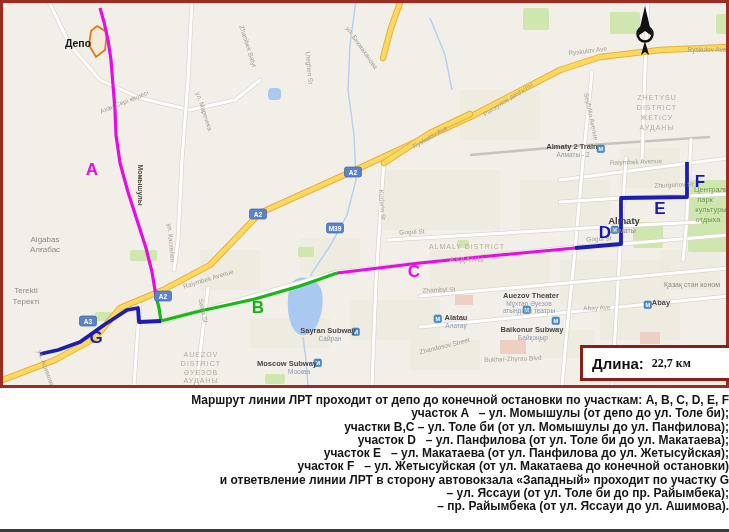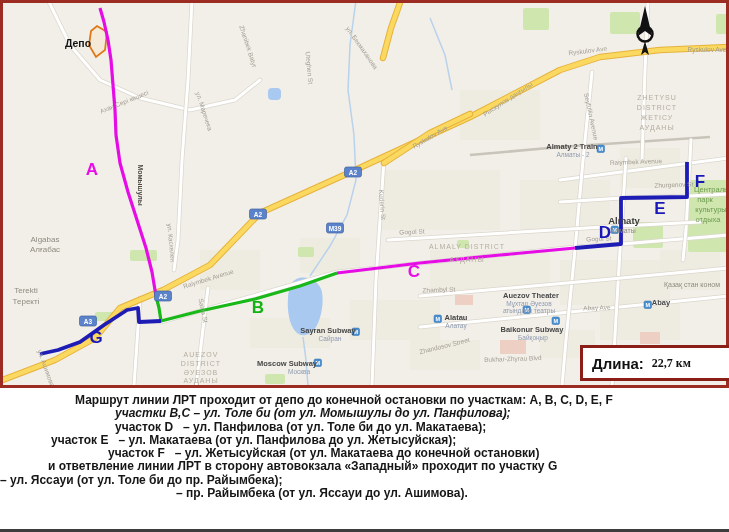--- a/index.html
+++ b/index.html
@@ -21,21 +21,21 @@
   .lbl-depot{font-size:10.5px;font-weight:bold;fill:#141414;}
   .lbl-letter{font-size:17px;font-weight:bold;}
   
   #length-box{position:absolute;left:580px;top:345px;width:143px;height:30px;
       background:#ffffff;border:3px solid #8b1f18;display:flex;align-items:center;
       justify-content:flex-start;padding-left:9px;box-sizing:content-box;}
   #length-label{font-weight:bold;font-size:15px;color:#111;}
   #length-value{font-family:"Liberation Serif",serif;font-weight:bold;font-size:12px;color:#111;margin-left:8px;}
   
   #caption{position:absolute;left:0;top:394px;width:729px;}
-  .cap-line{white-space:pre;font-weight:bold;font-size:12px;line-height:13.3px;color:#161616;}
+  .cap-line{white-space:pre;font-weight:bold;font-size:12px;line-height:13.3px;color:#161616;text-align:right;}
   #bottom-strip{position:absolute;left:0;bottom:0;width:729px;height:3px;background:#3d3d3d;}
 </style>
 </head>
 <body>
 
 <div id="page">
   <div id="map-wrap">
     <svg id="map-svg" width="729" height="388" viewBox="0 0 729 388">
         <rect x="0" y="0" width="729" height="388" fill="#f2efe9"></rect>
         <rect x="380" y="170" width="120" height="60" fill="#eceadf" opacity="0.8"></rect>
@@ -213,21 +213,22 @@
         </g>
         <rect x="1.5" y="1.5" width="726" height="385" fill="none" stroke="#9c2b21" stroke-width="3"></rect>
       </svg>
     <div id="length-box">
       <span id="length-label">Длина:</span>
       <span id="length-value">22,7 км</span>
     </div>
   </div>
   <div id="caption">
       <div class="cap-line" style="padding-left: 75px;">Маршрут линии ЛРТ проходит от депо до конечной остановки по участкам: A, B, C, D, E, F</div>
-      <div class="cap-line" style="padding-left: 115px; font-style: italic;">участки B,C – ул. Толе би (от ул. Момышулы до ул. Панфилова);</div>
+      <div class="cap-line" style="padding-left: 115px;">участок A   – ул. Момышулы (от депо до ул. Толе би);</div>
+      <div class="cap-line" style="padding-left: 115px;">участки B,C – ул. Толе би (от ул. Момышулы до ул. Панфилова);</div>
       <div class="cap-line" style="padding-left: 115px;">участок D   – ул. Панфилова (от ул. Толе би до ул. Макатаева);</div>
       <div class="cap-line" style="padding-left: 51px;">участок E   – ул. Макатаева (от ул. Панфилова до ул. Жетысуйская);</div>
       <div class="cap-line" style="padding-left: 108px;">участок F   – ул. Жетысуйская (от ул. Макатаева до конечной остановки)</div>
       <div class="cap-line" style="padding-left: 48px;">и ответвление линии ЛРТ в сторону автовокзала «Западный» проходит по участку G</div>
       <div class="cap-line" style="">– ул. Яссауи (от ул. Толе би до пр. Райымбека);</div>
       <div class="cap-line" style="padding-left: 176px;">– пр. Райымбека (от ул. Яссауи до ул. Ашимова).</div>
     </div>
   <div id="bottom-strip"></div>
 </div>
 

